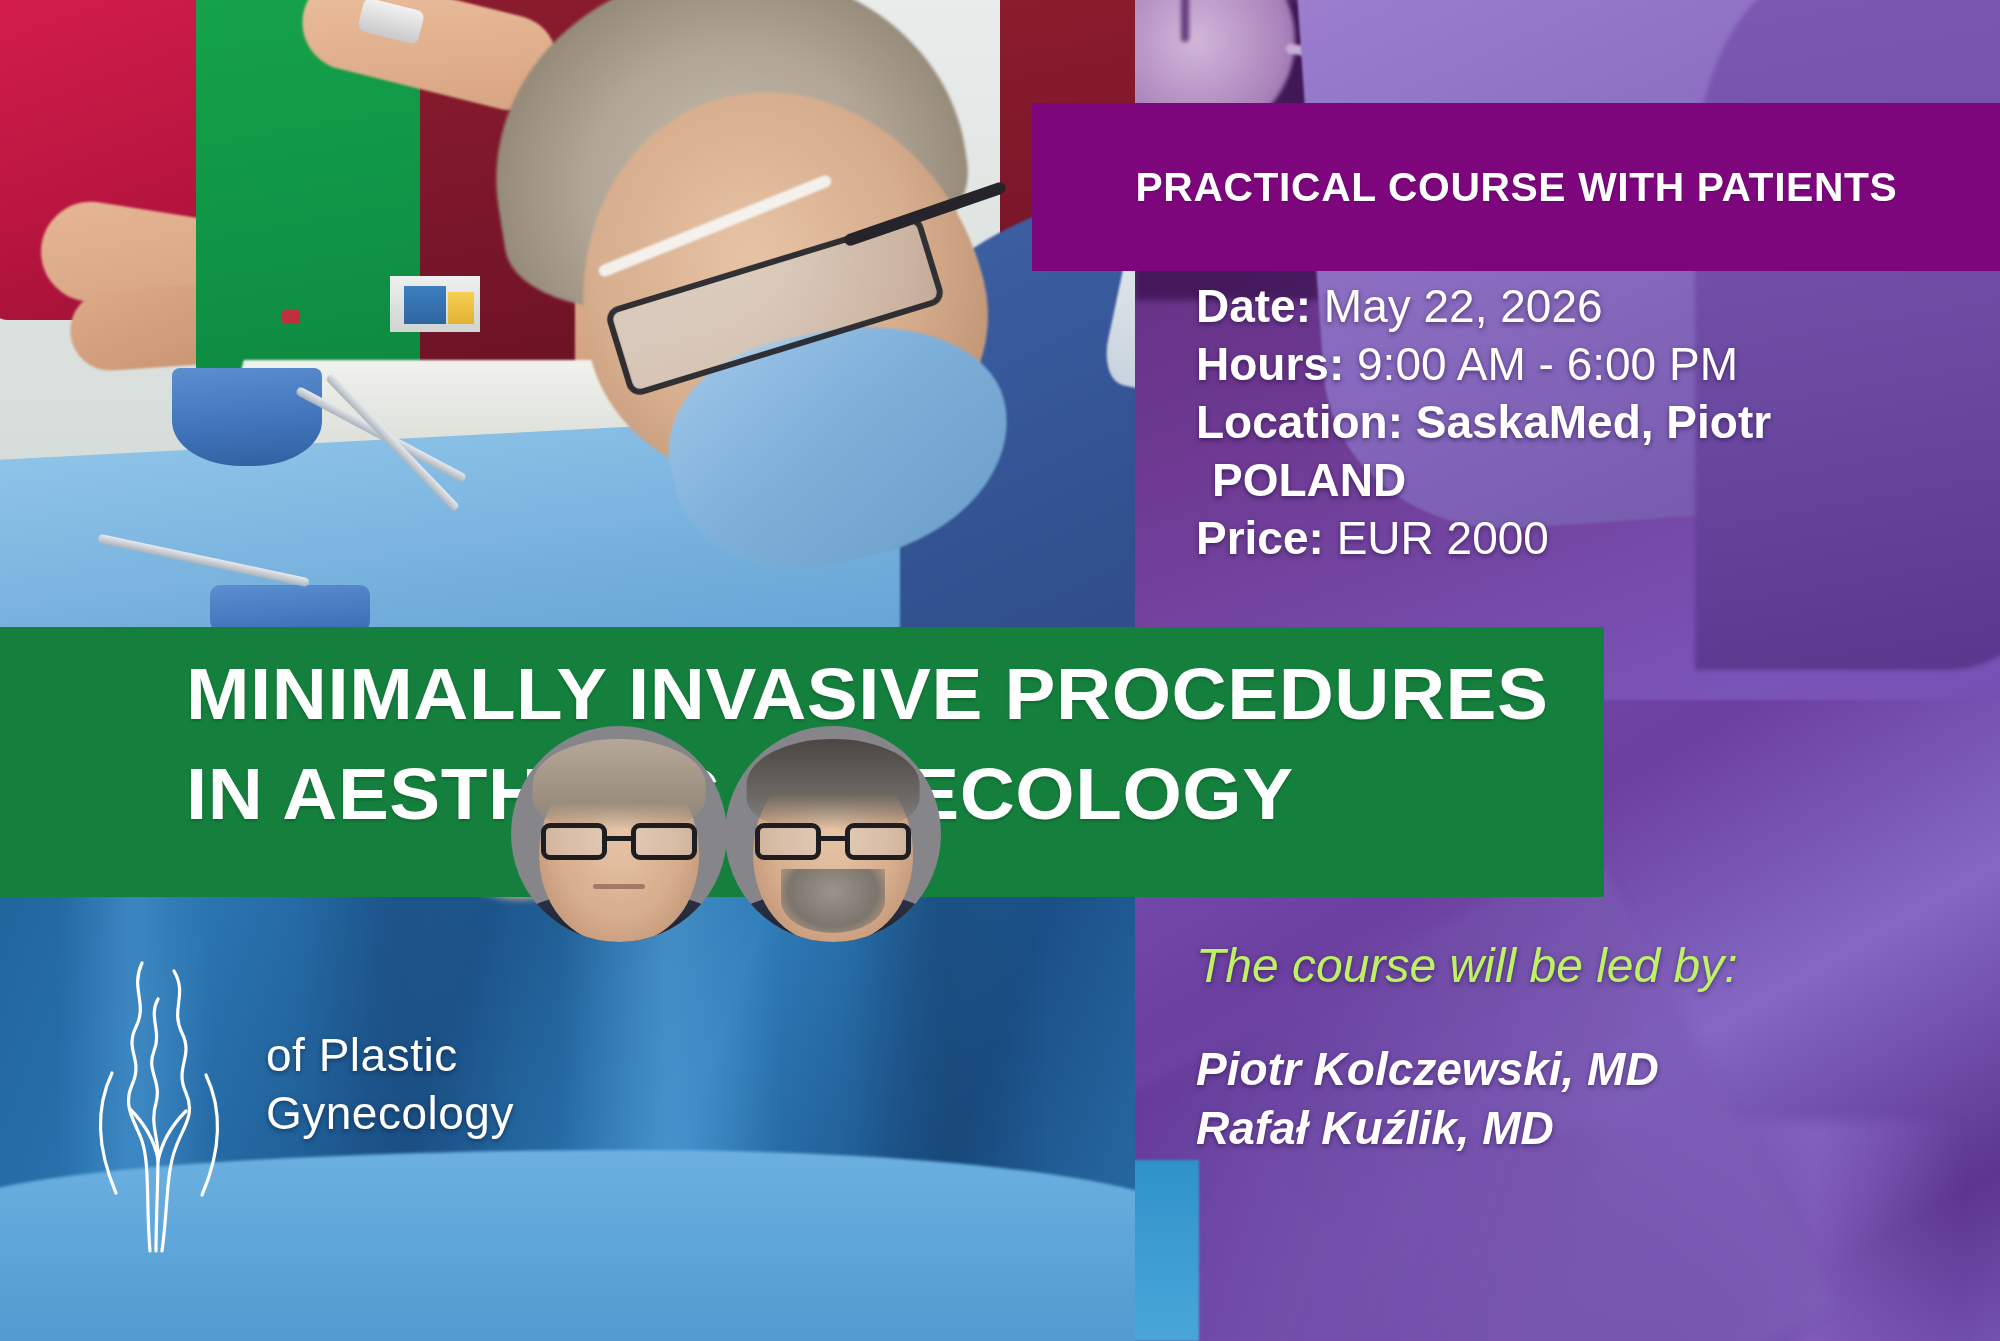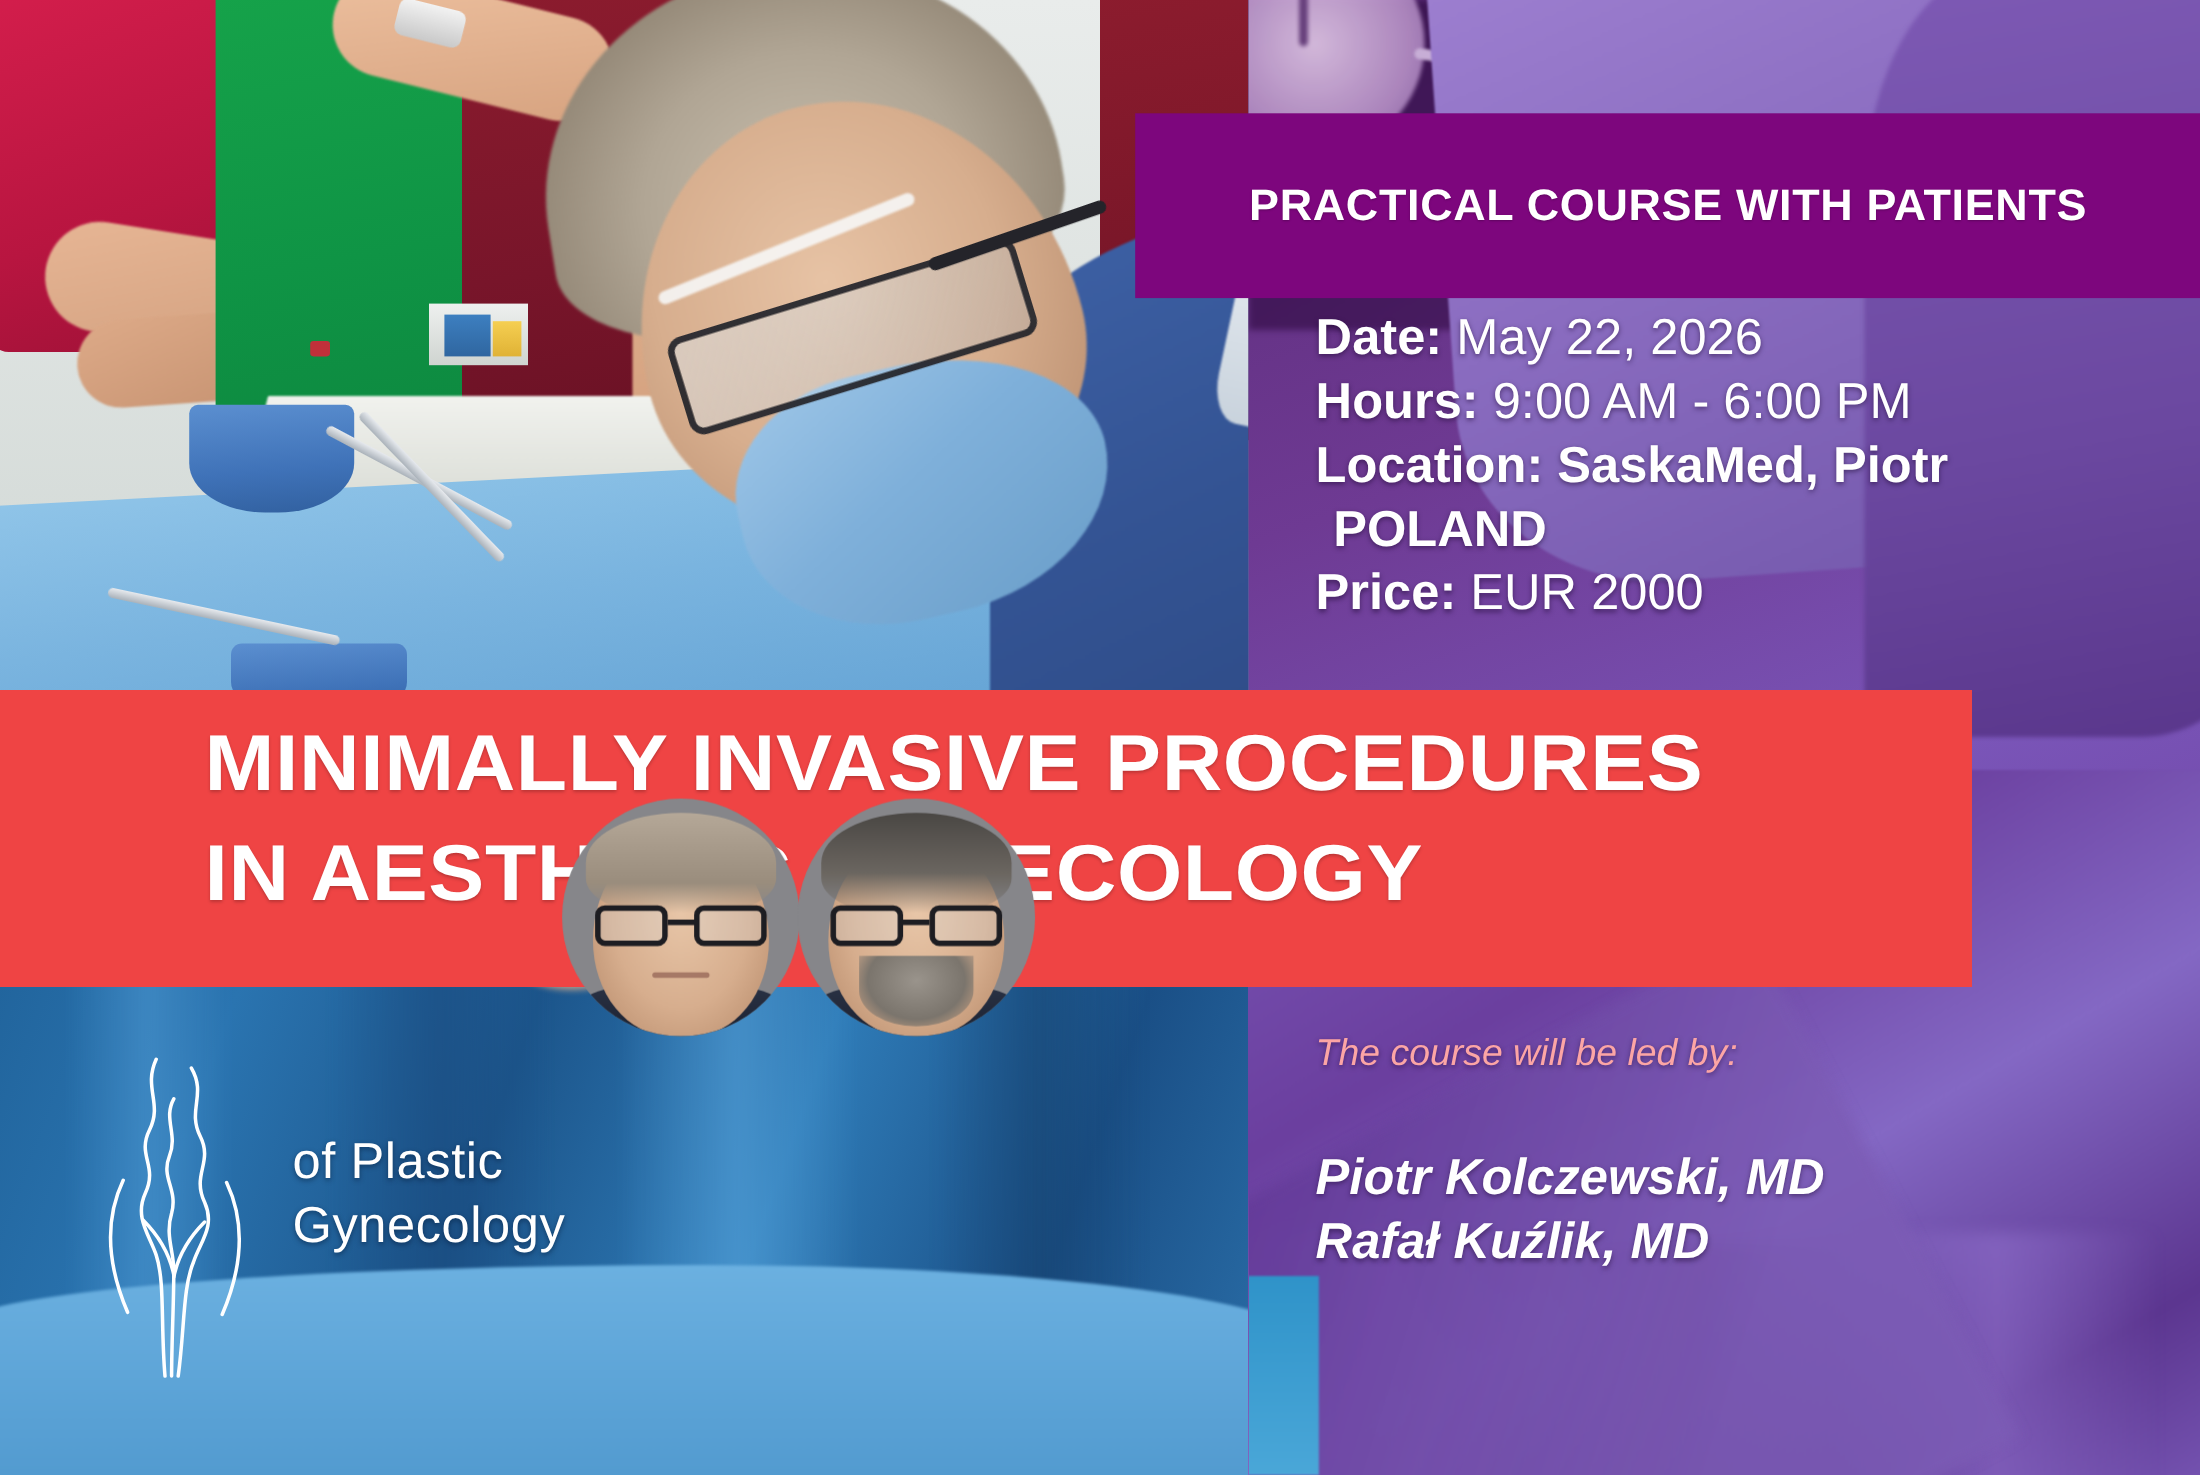--- a/index.html
+++ b/index.html
@@ -178,22 +178,22 @@
     color:#fff;font-size:46px;line-height:1.26;
     text-shadow:0 2px 5px rgba(30,10,50,.55);
   }
   .details .line{white-space:nowrap;}
   .details b{font-weight:bold;}
   .details .val{font-weight:500;}
   .details .loc-val{font-weight:bold;}
   .details .poland{display:block;font-weight:bold;padding-left:16px;}
 
   .title-band{
-    position:absolute;left:0;top:627px;width:1792px;height:270px;
-    background:#ef4444;
+    position:absolute;left:0;top:627px;width:1604px;height:270px;
+    background:#15803d;
   }
   .title-band .t1,.title-band .t2{
     position:absolute;left:186px;color:#fff;font-weight:bold;
     font-size:72px;letter-spacing:.5px;white-space:nowrap;
     transform:scaleX(1.06);transform-origin:left center;
     text-shadow:0 2px 3px rgba(0,0,0,.22);
   }
   .title-band .t1{top:26px;}
   .title-band .t2{top:126px;}
 
@@ -227,22 +227,22 @@
   .pf-bridge{position:absolute;left:42%;top:36%;width:16%;height:5px;background:#1d1d22;}
   .pf-mouth{position:absolute;left:38%;top:73%;width:24%;height:5px;
     background:rgba(130,80,70,.6);border-radius:4px;}
   .p2 .pf-beard{position:absolute;left:26%;top:66%;width:48%;height:30%;
     background:radial-gradient(ellipse at 50% 35%,#9a948c 0%,#7b756d 60%,transparent 95%);
     border-radius:0 0 50% 50%;}
   .pf-body{position:absolute;left:8%;bottom:0;width:84%;height:22%;
     background:linear-gradient(180deg,#2b3346,#1b2130);border-radius:40% 40% 0 0;}
 
   .leadby{
-    position:absolute;left:1196px;top:938px;width:804px;color:#fca5a5;
-    font-style:italic;font-size:34px;
+    position:absolute;left:1196px;top:938px;width:804px;color:#bef264;
+    font-style:italic;font-size:48px;
     text-shadow:0 2px 5px rgba(30,10,50,.5);
   }
   .speakers{
     position:absolute;left:1196px;top:1040px;width:804px;color:#fff;
     font-style:italic;font-weight:bold;font-size:46px;line-height:1.28;
     text-shadow:0 2px 5px rgba(30,10,50,.5);
   }
 </style>
 </head>
 <body>

